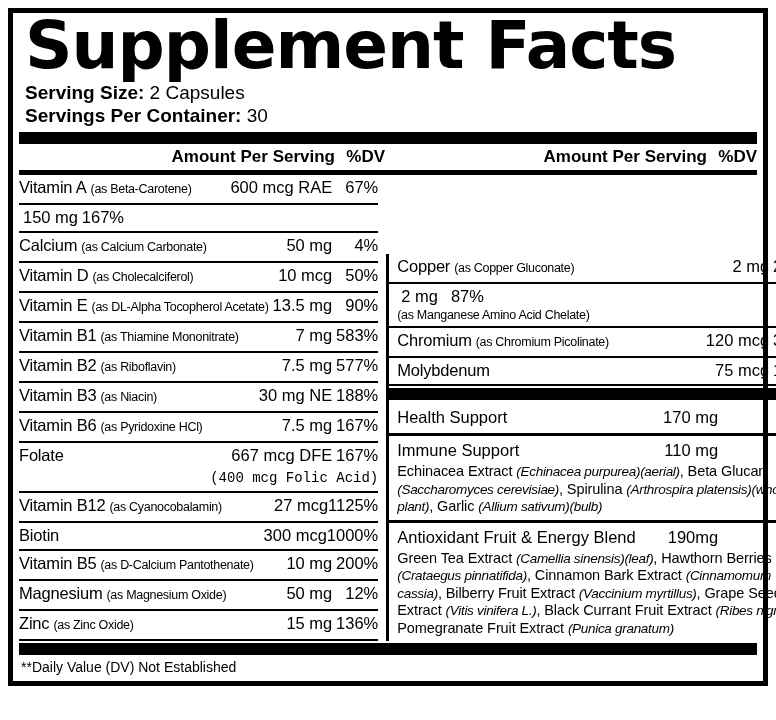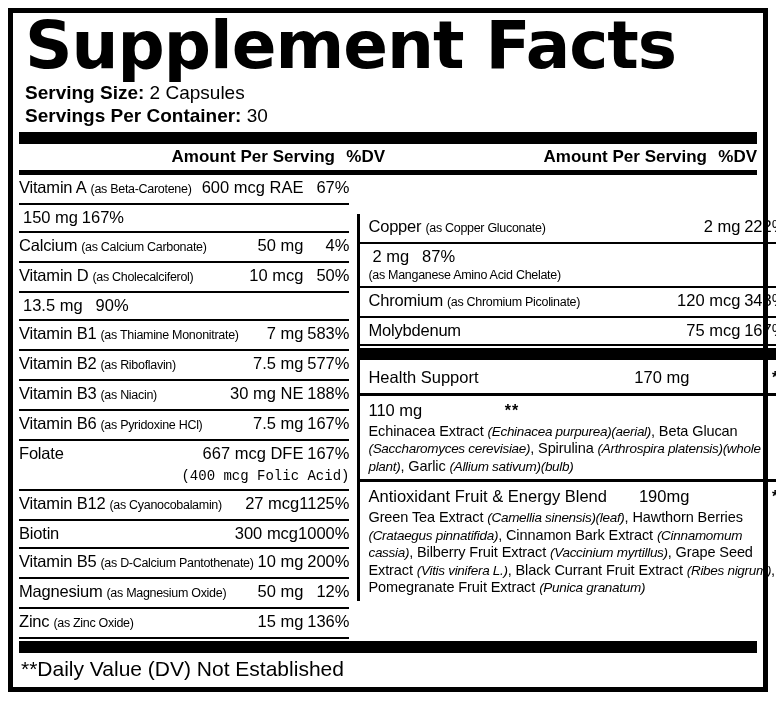--- a/index.html
+++ b/index.html
@@ -16,42 +16,42 @@
   }
   .serving{font-size:19px;line-height:23px;margin-left:6px;}
   .b{font-weight:bold;}
   .bar-thick{height:12px;background:#000;margin-top:5px;}
   .bar-med{height:5px;background:#000;}
   .hdr-row{display:flex;align-items:center;height:26px;font-weight:bold;font-size:17px;}
   .hdr-left{width:374px;padding-right:8px;box-sizing:border-box;display:flex;align-items:baseline;}
   .hdr-right{flex:1;padding-left:11px;display:flex;align-items:baseline;}
   .hdr-amt{flex:1;text-align:right;}
   .hdr-dv{flex:0 0 46px;text-align:right;margin-left:4px;}
-  .cols{display:flex;align-items:center;}
+  .cols{display:flex;align-items:flex-end;}
   .col-left{width:374px;padding-right:8px;box-sizing:border-box;}
   .col-right{flex:1;border-left:3px solid #000;}
   .col-right>*{padding-left:8px;}
   .nrow{border-bottom:2px solid #000;padding-top:2px;padding-bottom:3px;}
   .nline{display:flex;align-items:baseline;line-height:21px;white-space:nowrap;}
   .nname{flex:1 1 0;min-width:0;font-size:16.5px;letter-spacing:-.2px;}
   .nform{font-size:12.5px;letter-spacing:-.3px;margin-left:4px;}
   .nform-block{display:block;font-size:12.5px;letter-spacing:-.3px;line-height:16px;white-space:nowrap;}
   .namt{flex:0 0 auto;font-size:16.5px;padding-left:4px;}
   .ndv{flex:0 0 46px;text-align:right;font-size:16.5px;}
   .namt2{text-align:right;font-size:14px;line-height:20px;padding-top:2px;font-family:Liberation Mono, monospace;}
   .bar12{height:12px;background:#000;margin:2px 0 3px;}
   .blend{padding-top:3px;padding-bottom:4px;}
   .blend + .blend{border-top:3px solid #000;}
   .bhead{display:flex;align-items:baseline;line-height:22px;white-space:nowrap;gap:32px;}
   .bname{flex:1 1 0;font-size:16.5px;}
   .bamt{flex:0 0 auto;font-size:16.5px;margin-right:19px;}
   .bdv{flex:0 0 46px;text-align:right;font-size:16px;font-weight:bold;letter-spacing:1px;}
   .bdesc{font-size:14.5px;line-height:17.5px;letter-spacing:-.1px;padding-top:1px;}
   .bdesc .it{font-style:italic;font-size:13.5px;letter-spacing:-.3px;}
-  .foot{font-size:21px;padding:4px 0 2px 2px;}
+  .foot{font-size:14px;padding:4px 0 2px 2px;}
 </style>
 </head>
 <body>
 
 <div class="panel">
   <div class="title">Supplement Facts</div>
 
   <div class="serving">
     <span class="b">Serving Size:</span>
     <span>2 Capsules</span>
@@ -100,20 +100,21 @@
         </div>
         <div class="nrow">
           <div class="nline">
             <span class="nname">Vitamin D<span class="nform">(as Cholecalciferol)</span></span>
             <span class="namt">10 mcg</span>
             <span class="ndv">50%</span>
           </div>
         </div>
         <div class="nrow">
           <div class="nline">
+            <span class="nname">Vitamin E<span class="nform">(as DL-Alpha Tocopherol Acetate)</span></span>
             <span class="namt">13.5 mg</span>
             <span class="ndv">90%</span>
           </div>
         </div>
         <div class="nrow">
           <div class="nline">
             <span class="nname">Vitamin B1<span class="nform">(as Thiamine Mononitrate)</span></span>
             <span class="namt">7 mg</span>
             <span class="ndv">583%</span>
           </div>
@@ -215,20 +216,21 @@
         <div class="bar12"></div>
         <div class="blend">
           <div class="bhead">
             <span class="bname">Health Support</span>
             <span class="bamt">170 mg</span>
             <span class="bdv">**</span>
           </div>
         </div>
         <div class="blend">
           <div class="bhead">
+            <span class="bname">Immune Support</span>
             <span class="bamt">110 mg</span>
             <span class="bdv">**</span>
           </div>
           <div class="bdesc"><span>Echinacea Extract </span><span class="it">(Echinacea purpurea)(aerial)</span><span>, Beta Glucan </span><span class="it">(Saccharomyces cerevisiae)</span><span>, Spirulina </span><span class="it">(Arthrospira platensis)(whole plant)</span><span>, Garlic </span><span class="it">(Allium sativum)(bulb)</span></div>
         </div>
         <div class="blend">
           <div class="bhead">
             <span class="bname">Antioxidant Fruit &amp; Energy Blend</span>
             <span class="bamt">190mg</span>
             <span class="bdv">**</span>

